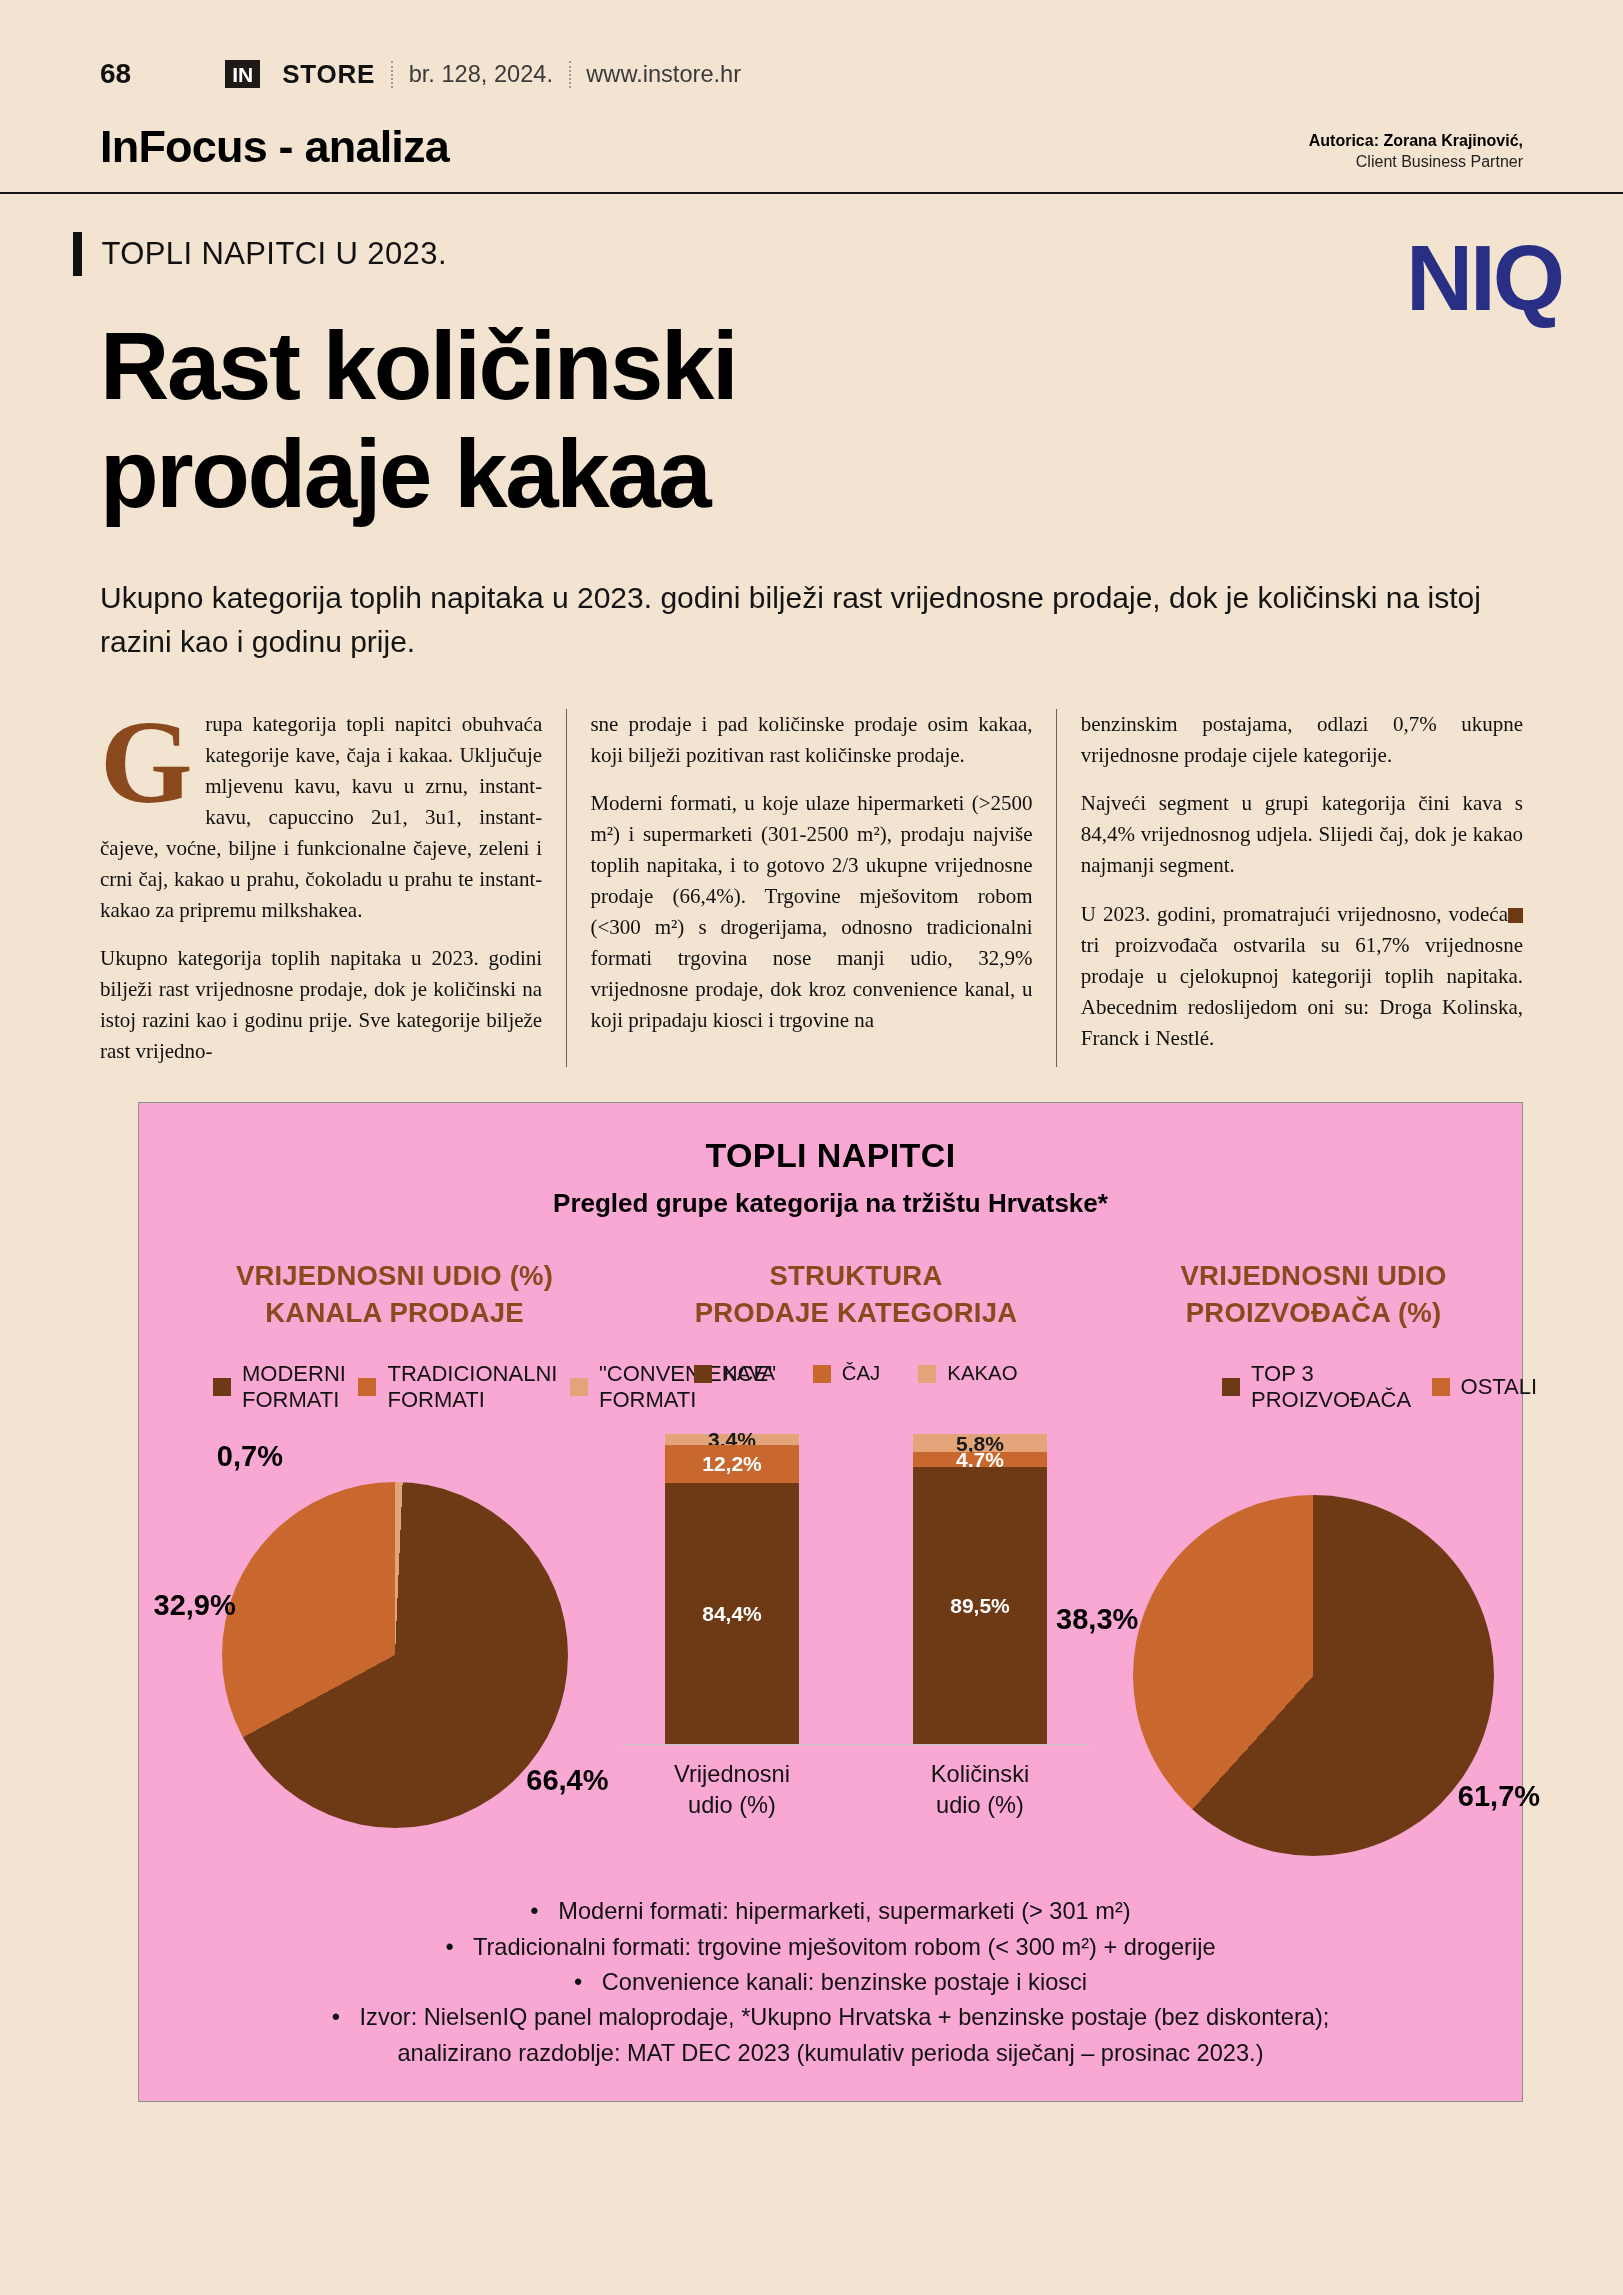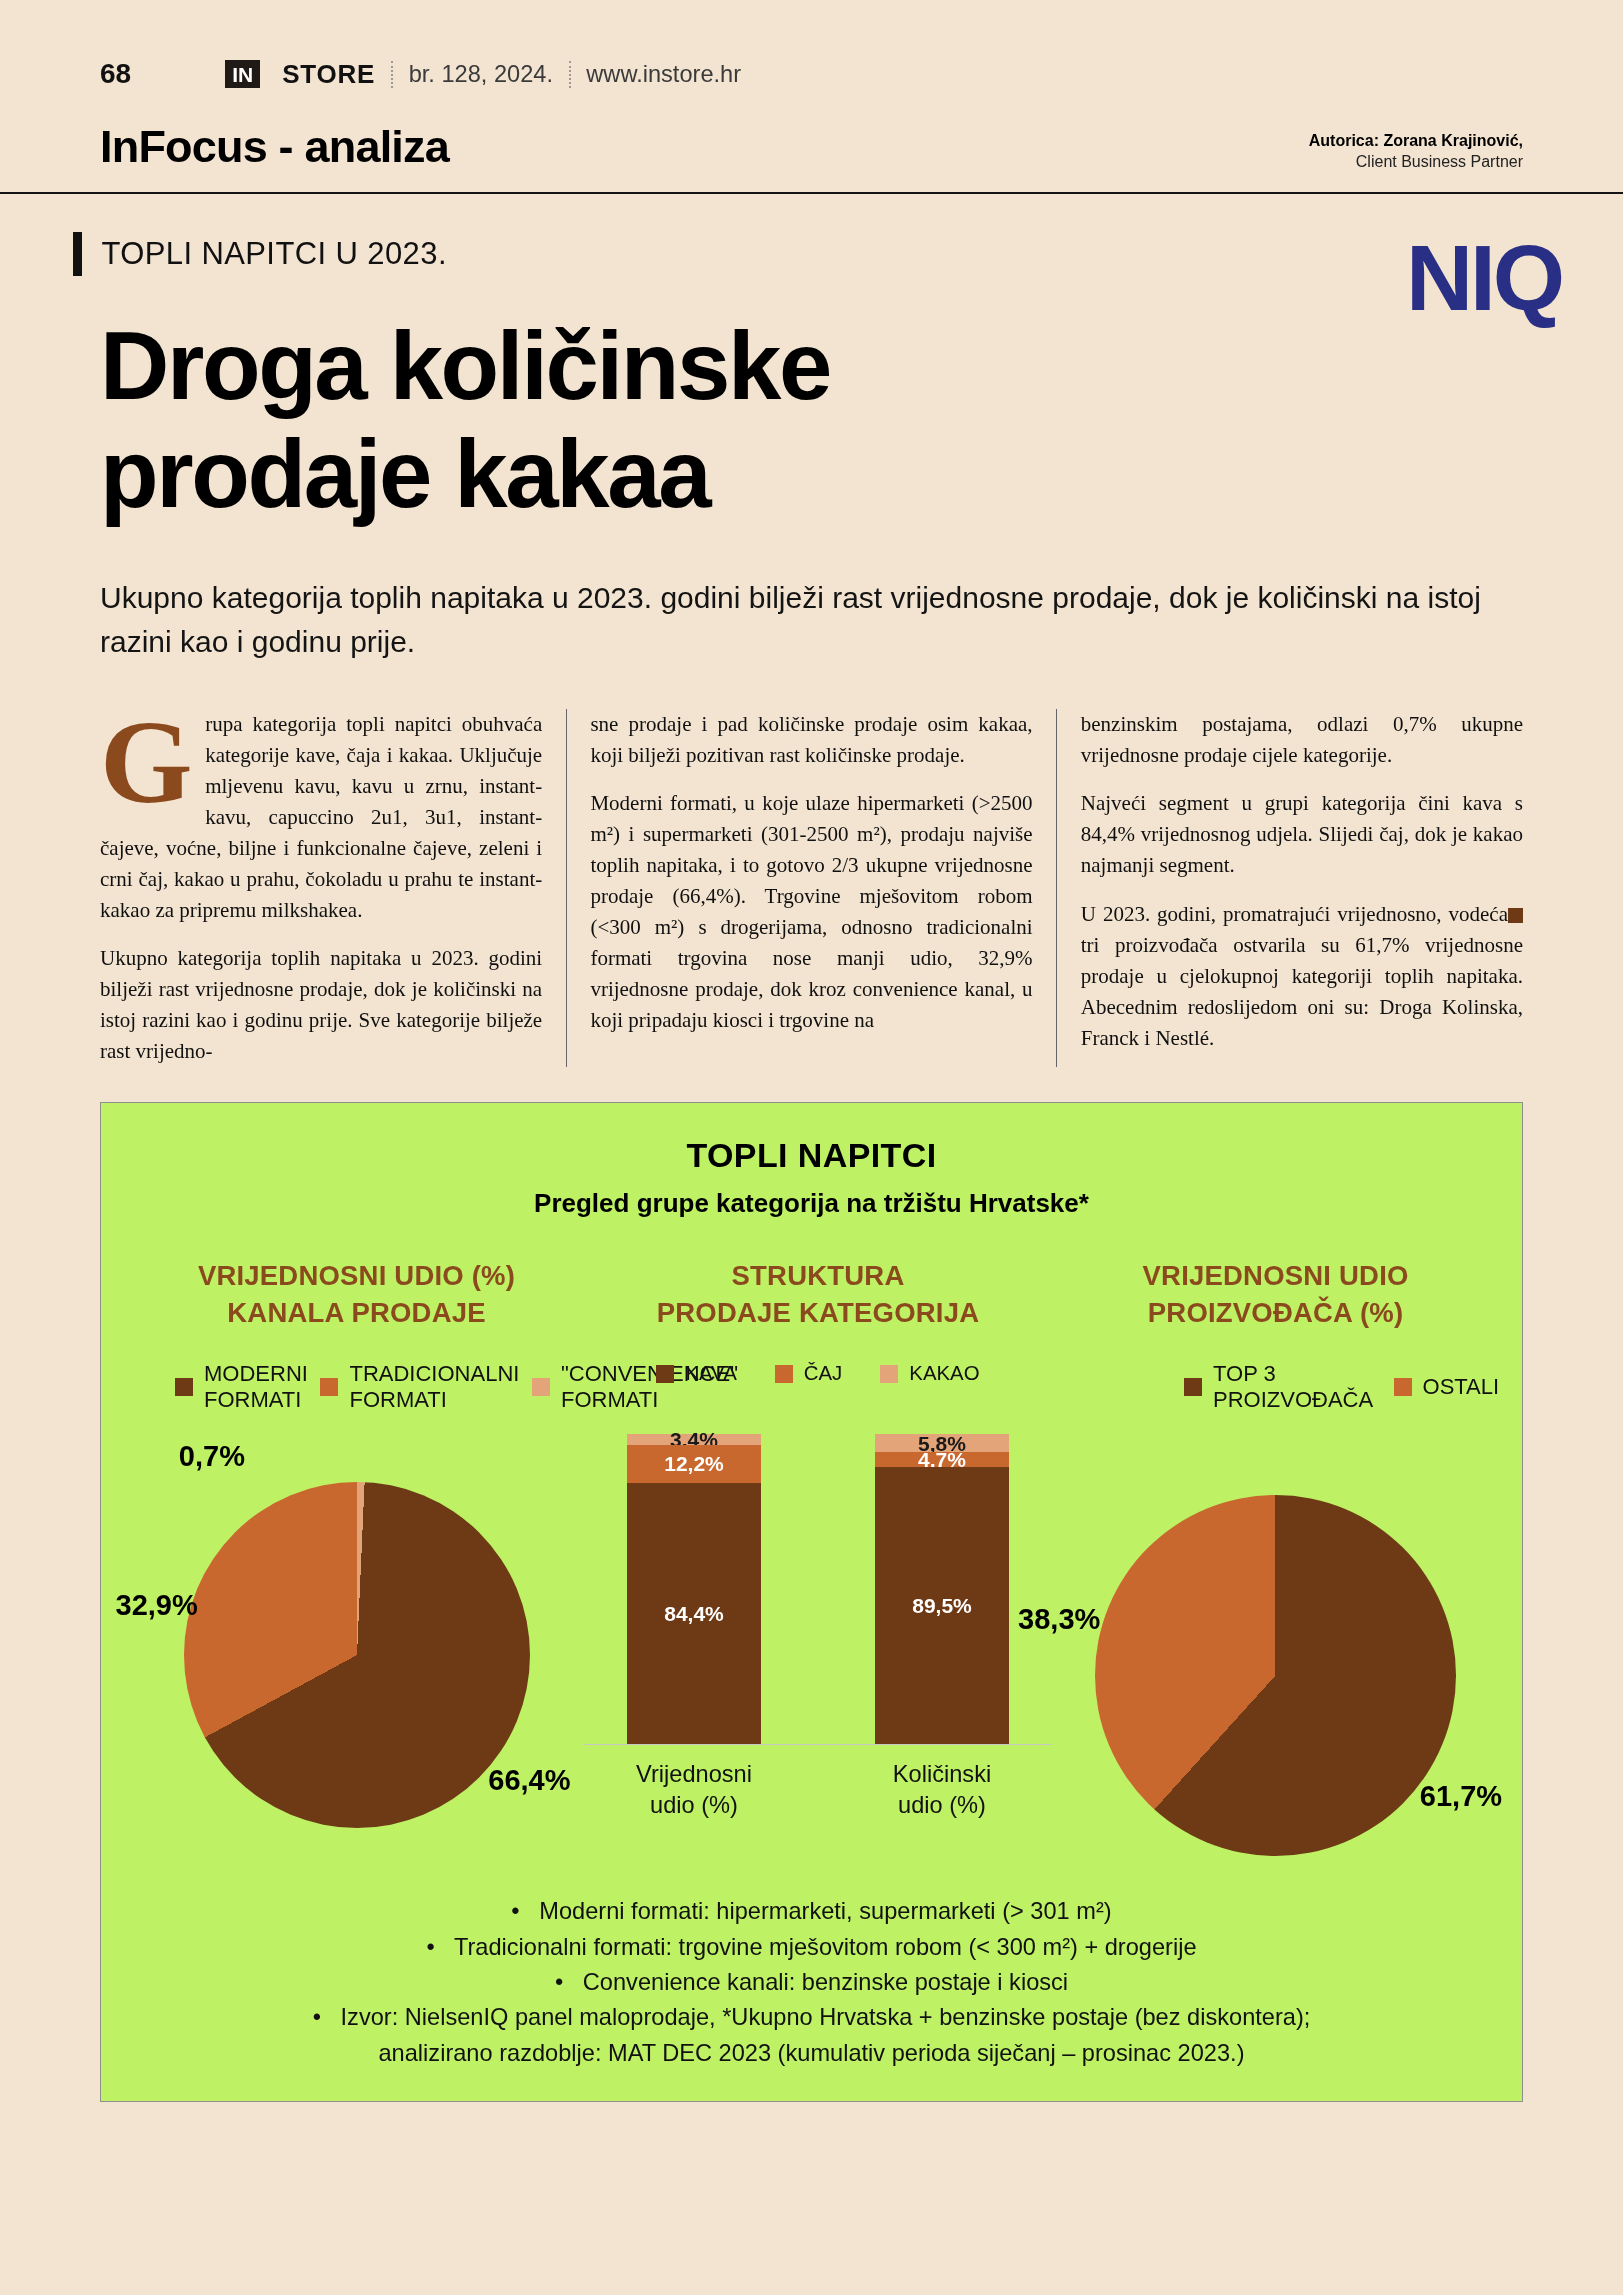--- a/index.html
+++ b/index.html
@@ -45,21 +45,21 @@
     text-align:justify;color:#101010;}
   .col + .col{border-left:0.8px solid #666;padding-left:23.6px;margin-left:23.6px;}
   .p{margin:0 0 17.3px;}
   .p:last-child{margin-bottom:0;}
   .dropcap{float:left;font-size:119px;line-height:96px;padding:4.7px 12.6px 0 0;
     color:var(--drop-cap);font-weight:bold;}
   .endmark{display:inline-block;width:15px;height:15px;background:var(--dark-brown);
     float:right;margin-top:9.4px;}
 
   
-  .chartbox{margin-top:35px;background:#bef264;border:1.6px solid #8f8f8f;padding:33px 28px 30px;}
+  .chartbox{margin-top:35px;background:#f9a8d4;border:1.6px solid #8f8f8f;padding:33px 28px 30px;margin-left:38px;}
   .cb-title{text-align:center;font-size:34px;font-weight:bold;margin:0;letter-spacing:0.4px;color:#000;}
   .cb-subtitle{text-align:center;font-size:26px;font-weight:bold;margin-top:12.6px;color:#000;}
   .charts{display:flex;margin-top:38px;}
   .chart-col{position:relative;}
   .chart-col.left{width:455px;}
   .chart-col.mid{flex:1;}
   .chart-col.right{width:455px;}
   .chart-heading{color:var(--chart-heading);font-weight:bold;font-size:27.5px;
     text-align:center;line-height:1.35;letter-spacing:0.2px;}
 
@@ -117,21 +117,21 @@
   </div>
   <hr class="rule">
 
   <section class="head">
     <div class="niq">NIQ</div>
     <div class="kicker-row">
       <span class="kicker-bar"></span>
       <span class="kicker">TOPLI NAPITCI U 2023.</span>
     </div>
     <h2 class="headline">
-      <span class="hl-line">Droga količinske</span>
+      <span class="hl-line">Rast količinski</span>
       <span class="hl-line">prodaje kakaa</span>
     </h2>
     <p class="lead">Ukupno kategorija toplih napitaka u 2023. godini bilježi rast vrijednosne prodaje, dok je količinski na istoj razini kao i godinu prije.</p>
   </section>
 
   <section class="columns">
     <div class="col">
       <p class="p">
         <span class="dropcap">G</span>
         <span>rupa kategorija topli napitci obuhvaća kategorije kave, čaja i kakaa. Uključuje mljevenu kavu, kavu u zrnu, instant-kavu, capuccino 2u1, 3u1, instant-čajeve, voćne, biljne i funkcionalne čajeve, zeleni i crni čaj, kakao u prahu, čokoladu u prahu te instant-kakao za pripremu milkshakea.</span>

